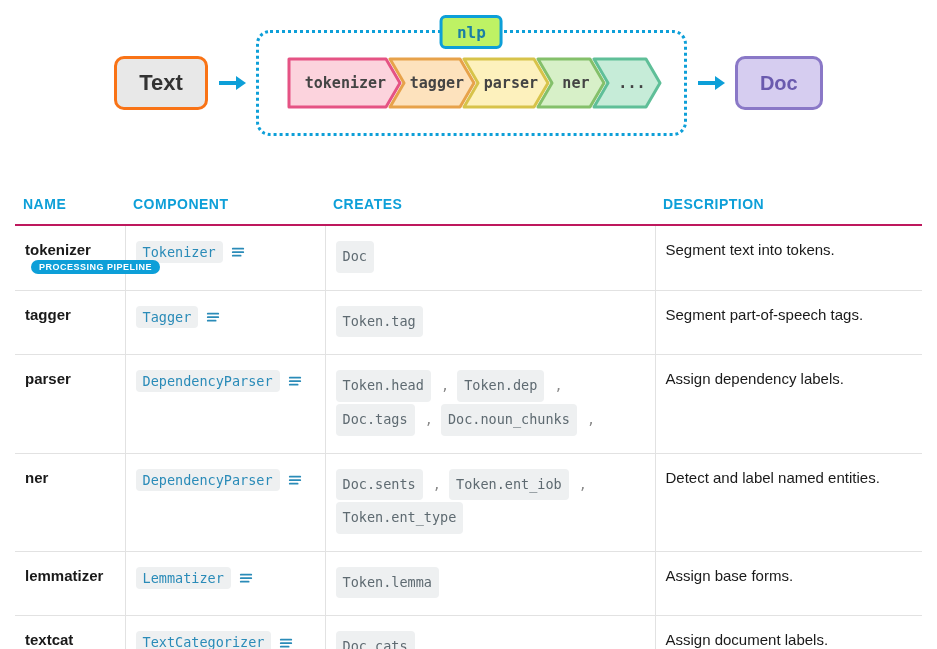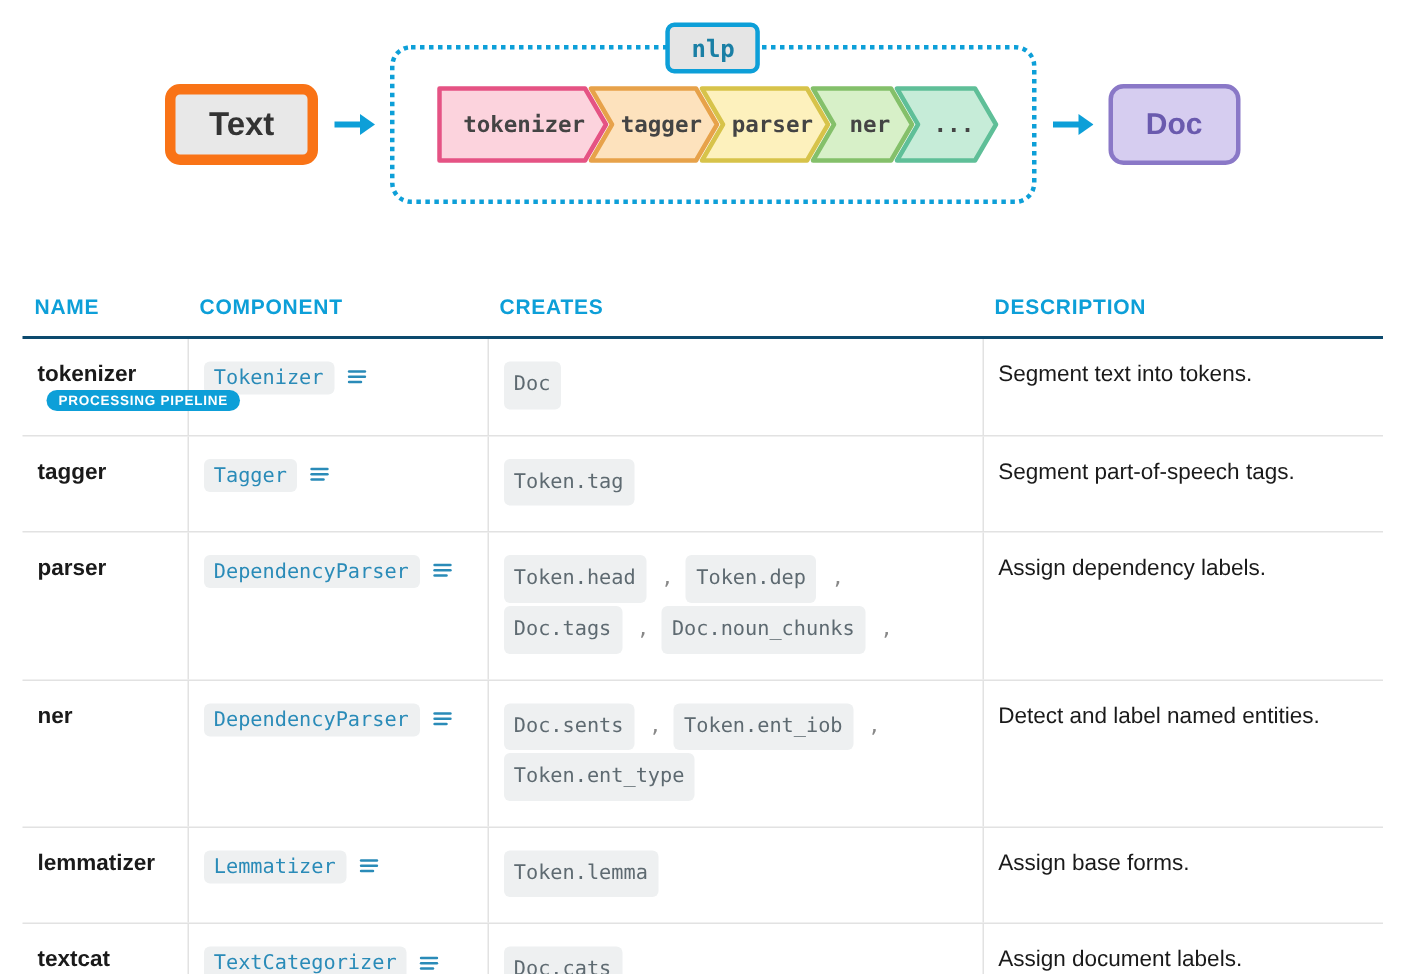--- a/index.html
+++ b/index.html
@@ -5,22 +5,22 @@
   * { box-sizing: border-box; margin: 0; padding: 0; }
   body { font-family: -apple-system, BlinkMacSystemFont, "Segoe UI", Helvetica, Arial, sans-serif; background: #fff; color: #1a1a1a; width: 937px; padding: 10px 15px 30px; }
   
   
   .diagram { display: flex; align-items: center; justify-content: center; gap: 8px; margin: 20px auto 50px; position: relative; }
   .box {
     display: inline-flex; align-items: center; justify-content: center;
     font-family: ui-monospace, Menlo, Consolas, monospace; font-weight: 700;
     border-radius: 10px; height: 54px; padding: 0 22px; font-size: 20px;
   }
-  .box.text  { border: 7px solid #f97316; background: #e8e8e8; color: #333; font-family: inherit; font-weight: 800; font-size: 22px; }
-  .box.nlp   { border: 3px solid #0d9fd8; background: #e5e5e5; color: #1a7fa5; font-size: 16px; padding: 11px 14px; height: 34px; border-radius: 6px; }
+  .box.text  { border: 3px solid #f97316; background: #e8e8e8; color: #333; font-family: inherit; font-weight: 800; font-size: 22px; }
+  .box.nlp   { border: 3px solid #0d9fd8; background: #bef264; color: #1a7fa5; font-size: 16px; padding: 11px 14px; height: 34px; border-radius: 6px; }
   .box.doc   { border: 3px solid #8a78c7; background: #d6cdf0; color: #6a5aae; font-family: inherit; font-weight: 800; font-size: 20px; }
   .nlp-wrap  { position: absolute; top: -18px; left: 50%; transform: translateX(-50%); z-index: 3; }
   
   .dashed-group {
     position: relative; display: flex; align-items: center; gap: 0;
     border: 3px dotted #0d9fd8; border-radius: 14px;
     padding: 24px 22px 24px 28px;
   }
   .stage {
     position: relative; display: inline-flex; align-items: center; justify-content: center;
@@ -31,21 +31,21 @@
   .stage:first-child { margin-left: 0; padding-left: 18px; }
   .stage svg.bg { position: absolute; inset: 0; width: 100%; height: 100%; z-index: -1; }
   .arrow { color: #0d9fd8; font-size: 28px; font-weight: 900; padding: 0 2px; }
   
   
   table { width: 100%; border-collapse: collapse; }
   thead th {
     text-align: left; color: #0d9fd8; font-weight: 700; font-size: 14px;
     letter-spacing: 0.5px; padding: 10px 8px 12px;
   }
-  thead tr { border-bottom: 2px solid #0c4a6e; }
+  thead tr { border-bottom: 2px solid #be185d; }
   tbody td { border: 1px solid #e2e2e2; border-left: none; border-right: none; padding: 15px 10px; vertical-align: top; font-size: 15px; }
   tbody td + td { border-left: 1px solid #e2e2e2; }
   tbody td:first-child { font-weight: 700; position: relative; width: 110px; }
   tbody td:nth-child(2) { width: 200px; }
   tbody td:nth-child(3) { width: 330px; }
   
   .code {
     font-family: ui-monospace, Menlo, Consolas, monospace;
     background: #eef0f1; color: #5e6a71; border-radius: 4px;
     padding: 3px 7px; font-size: 13.5px; display: inline-block; margin: 0 2px 2px 0;

